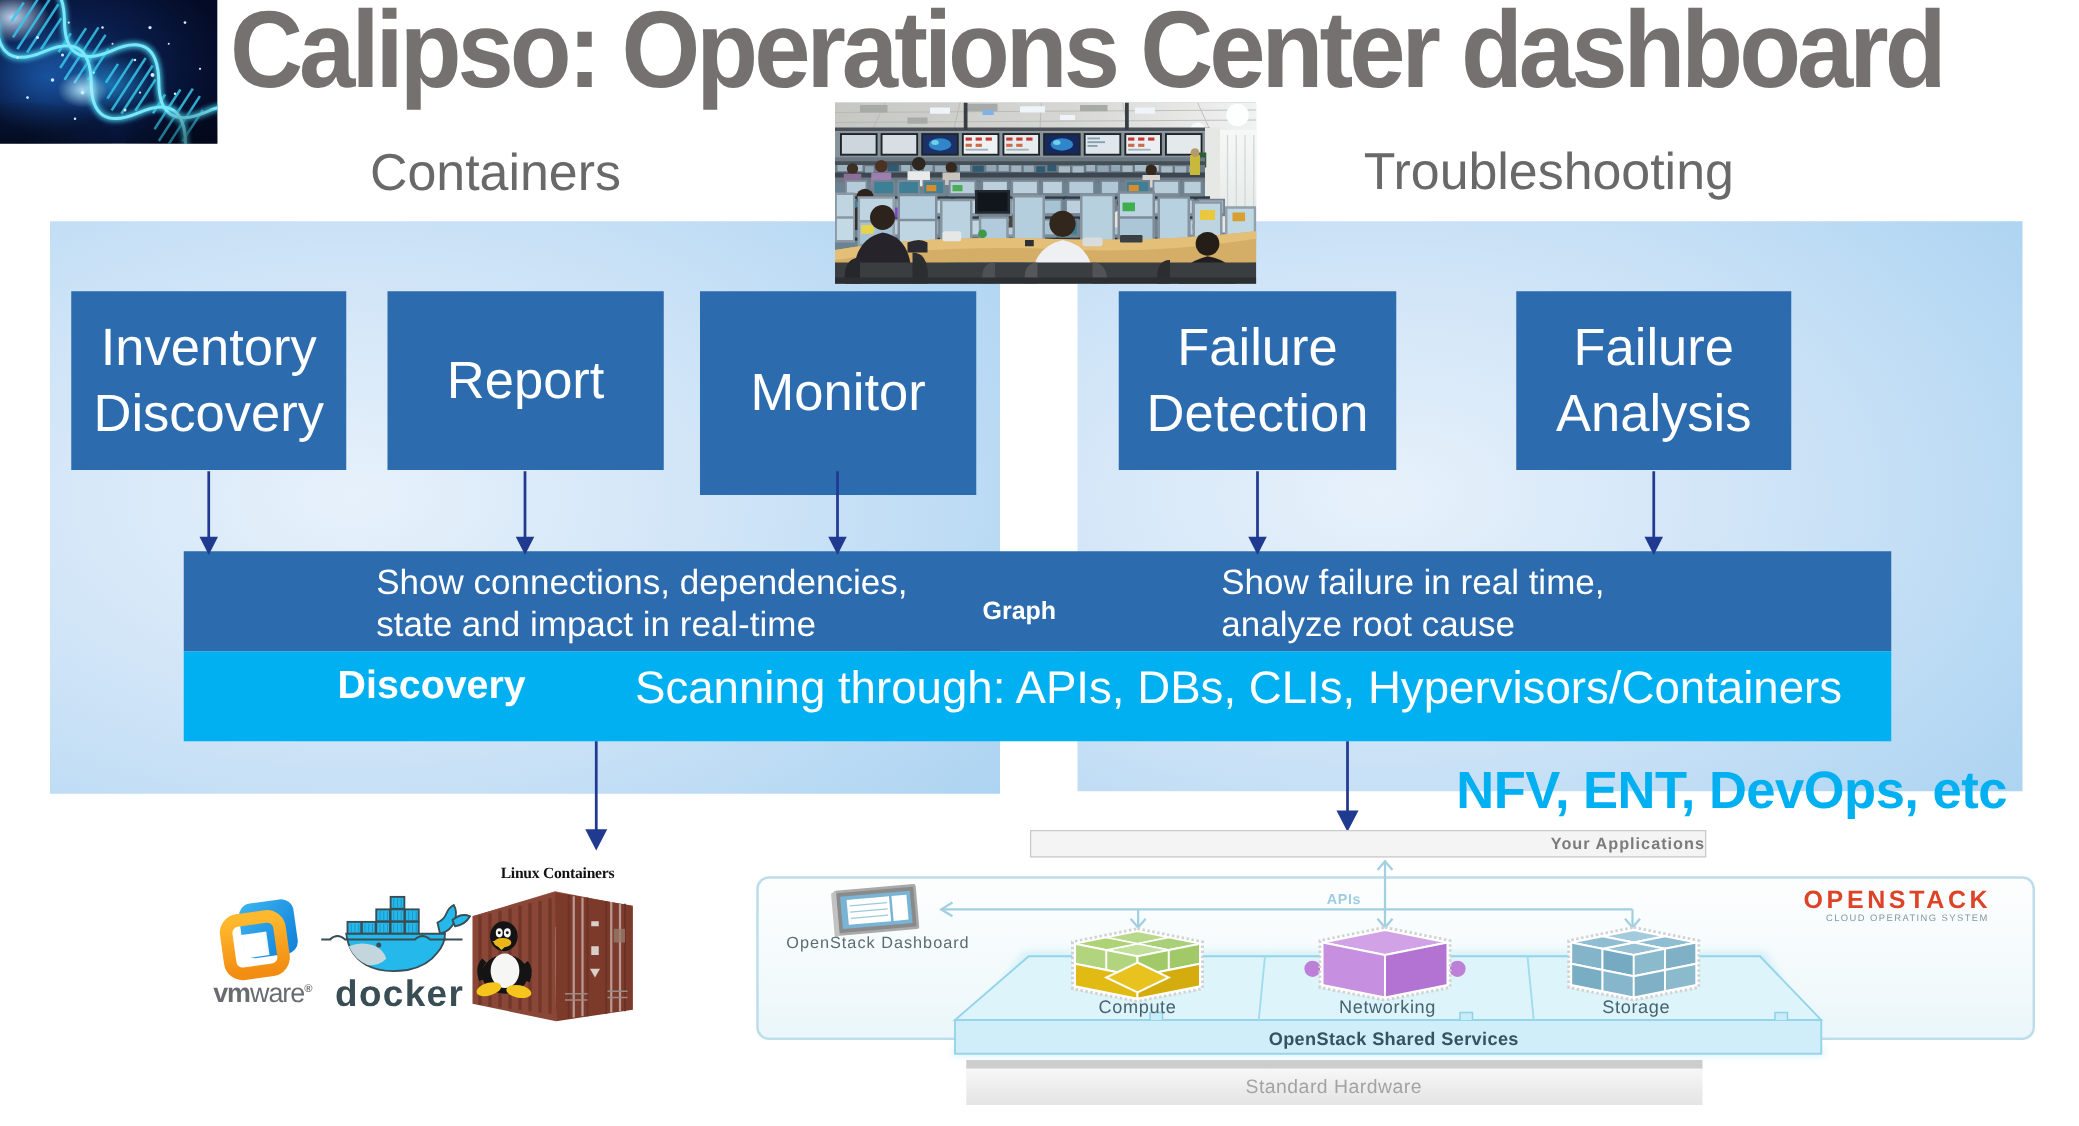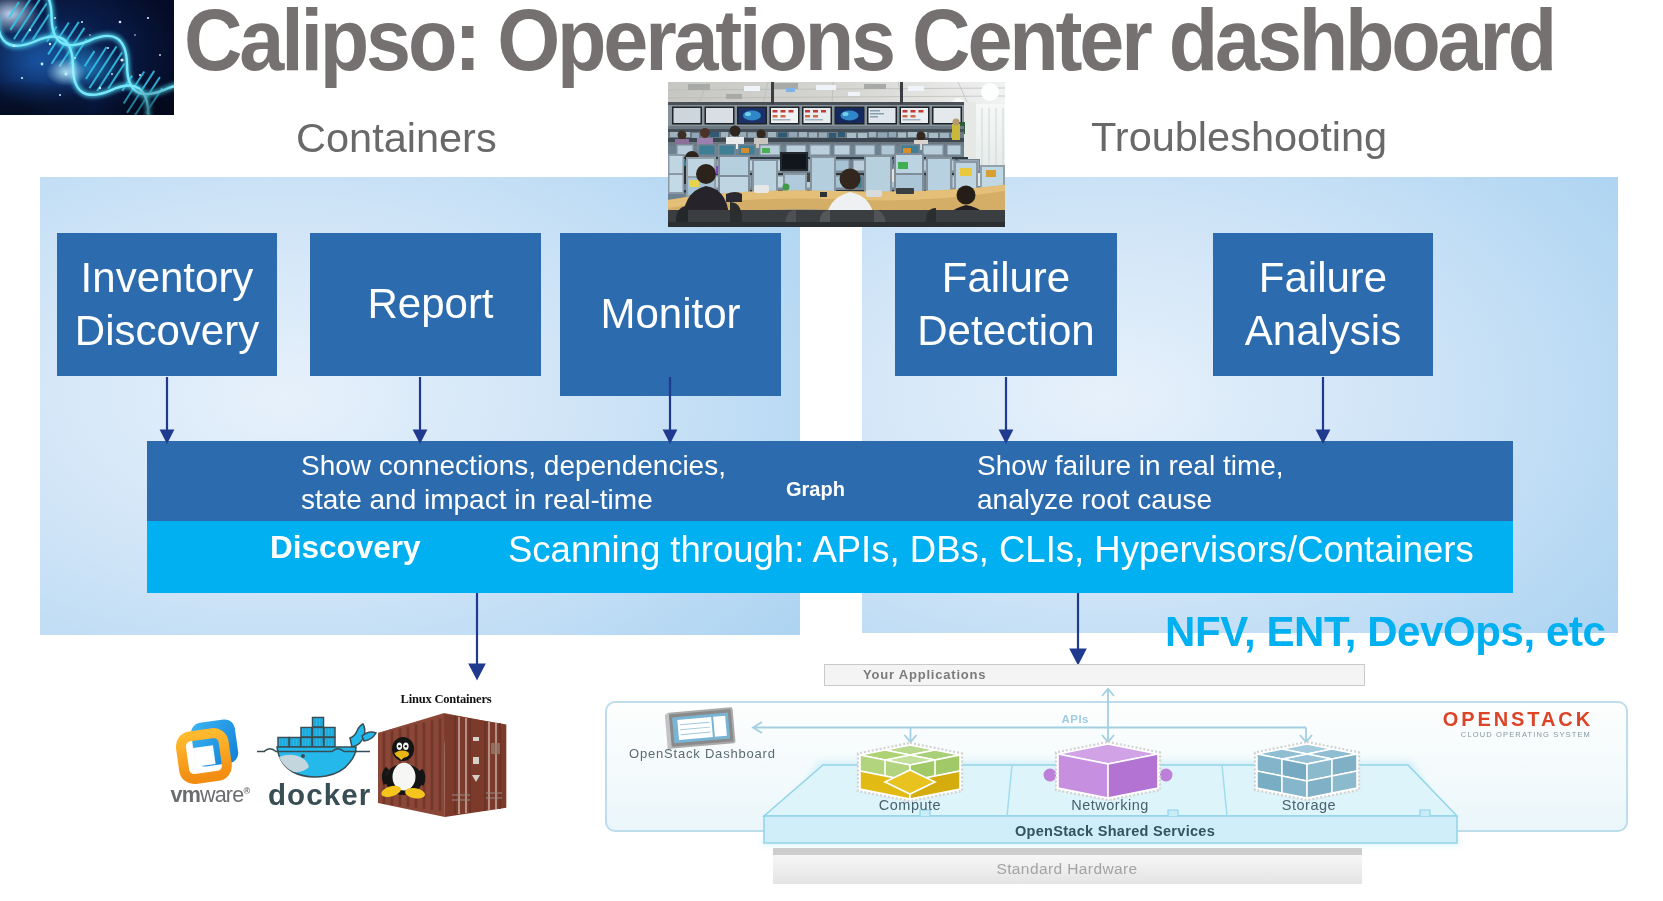--- a/index.html
+++ b/index.html
@@ -10,21 +10,21 @@
          white-space:nowrap;transform:scaleY(1.08);transform-origin:top left;line-height:1;}
   .seclab{font-size:41.5px;color:#696969;line-height:1;}
   .panel{background:radial-gradient(ellipse 90% 90% at 32% 48%, #e7f1fb 0%, #cfe4f7 45%, #a9d2f1 100%);}
   #panelL{left:40px;top:177px;width:760px;height:458px;}
   #panelR{left:862px;top:177px;width:756px;height:456px;}
   .bluebox{background:#2c6bad;color:#ffffff;display:flex;align-items:center;justify-content:center;
            text-align:center;font-size:42px;line-height:1.25;}
   .bartext{font-size:28px;color:#fff;line-height:1.214;white-space:nowrap;}
   #nfv{left:1165px;top:611px;font-size:42px;font-weight:bold;color:#00b0f0;letter-spacing:-0.4px;line-height:1;}
   #yourapps{left:824px;top:664px;width:541px;height:22px;background:#f4f4f4;border:1px solid #c9c9c9;
-            box-sizing:border-box;text-align:left;font-size:13px;font-weight:bold;color:#7b7b7b;
+            box-sizing:border-box;text-align:right;font-size:13px;font-weight:bold;color:#7b7b7b;
             line-height:20px;letter-spacing:0.8px;text-indent:38px;}
   #ospanel{left:605px;top:701px;width:1023px;height:131px;border:2px solid #bcdde9;border-radius:10px;
            box-sizing:border-box;background:linear-gradient(180deg,#fdfefe 0%,#f3fafc 60%,#eaf6fa 100%);}
 </style>
 </head>
 <body>
 
 <svg class="abs" style="left:0;top:0" width="174" height="115" viewBox="0 0 174 115">
   <defs>
     <radialGradient id="dnabg1" cx="30%" cy="45%" r="75%">
@@ -434,21 +434,21 @@
   <path d="M8 145 Q 6 124 20 124 L 20 145 Z" fill="#25272a"></path>
   <path d="M62 145 L 62 120 Q 76 120 74 145 Z" fill="#2b2d2f"></path>
   <path d="M118 145 Q 116 128 128 128 L 128 145 Z" fill="#4e5053"></path>
   <path d="M152 145 Q 150 128 162 128 L 162 145 Z" fill="#55575a"></path>
   <path d="M206 145 L 206 128 Q 218 128 218 145 Z" fill="#515356"></path>
   <path d="M258 145 Q 256 126 268 126 L 268 145 Z" fill="#2b2d2f"></path>
   <rect x="0" y="140" width="337" height="5" fill="#2c2f32"></rect>
 </svg>
 
 <div class="abs bluebox" style="left:57px;top:233px;width:220px;height:143px;">Inventory<br>Discovery</div>
-<div class="abs bluebox" style="left:310px;top:233px;width:221px;height:143px;padding-left:10px;">Report</div>
+<div class="abs bluebox" style="left:310px;top:233px;width:221px;height:143px;">Report</div>
 <div class="abs bluebox" style="left:560px;top:233px;width:221px;height:163px;">Monitor</div>
 <div class="abs bluebox" style="left:895px;top:233px;width:222px;height:143px;">Failure<br>Detection</div>
 <div class="abs bluebox" style="left:1213px;top:233px;width:220px;height:143px;">Failure<br>Analysis</div>
 
 <div class="abs" style="left:147px;top:441px;width:1366px;height:80px;background:#2c6bad;"></div>
 <div class="abs" style="left:147px;top:521px;width:1366px;height:72px;background:#00b0f0;"></div>
 
 <svg class="abs" style="left:0;top:0" width="1663" height="901" viewBox="0 0 1663 901">
   <g stroke="#203a90" stroke-width="2.2" fill="#203a90">
     <line x1="167" y1="377" x2="167" y2="430"></line>

